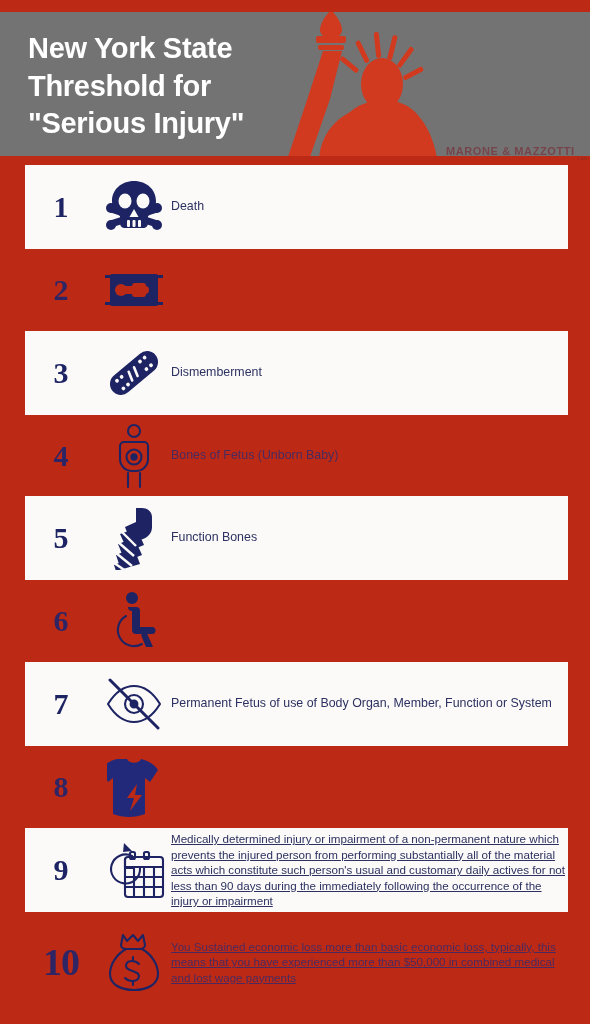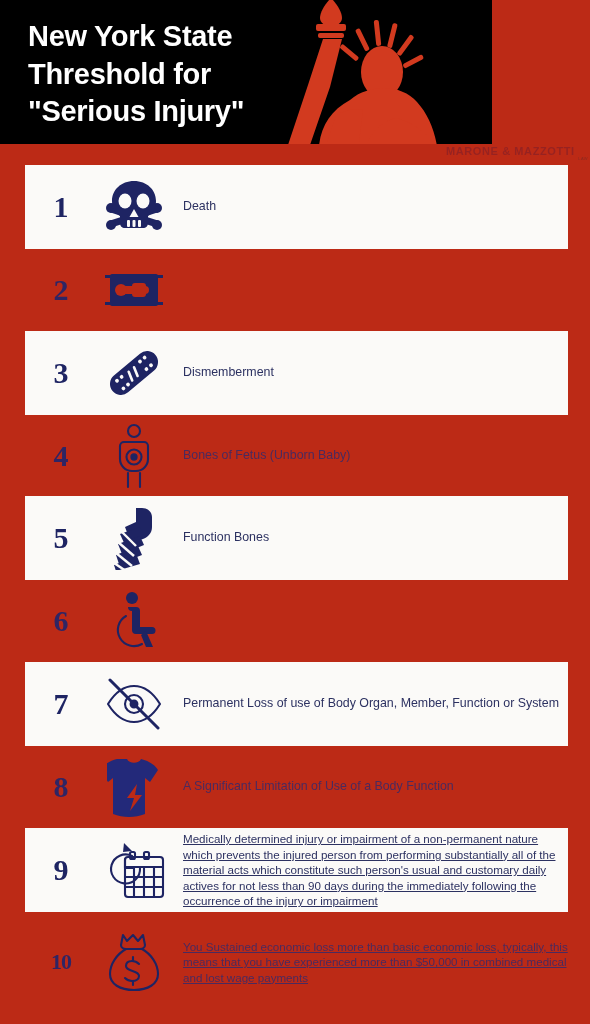--- a/index.html
+++ b/index.html
@@ -6,22 +6,22 @@
   html,body { width:590px; height:1024px; }
   body {
     background:#bc2a16;
     font-family:"Liberation Sans", sans-serif;
     position:relative;
     overflow:hidden;
   }
 
   
   #header {
-    position:absolute; left:0; top:0; width:492px; height:144px;
-    background:#000000;
+    position:absolute; left:0; top:12px; width:590px; height:144px;
+    background:#737373;
     overflow:hidden;
   }
   #header-title {
     position:absolute; left:28px; top:18px; width:300px;
     color:#ffffff;
     font-size:29px;
     font-weight:bold;
     line-height:1.30;
     letter-spacing:-0.3px;
     white-space:pre-line;
@@ -66,36 +66,35 @@
     width:72px;
     flex:0 0 72px;
     text-align:center;
     font-family:"Liberation Serif", serif;
     font-size:30px;
     font-weight:bold;
     color:#1e2463;
     line-height:1;
   }
   .row.plain .row-num { color:#24256b; opacity:.92; }
-  .row-num.wide { font-size:22px; letter-spacing:-1px; }
+  .row-num.wide { font-size:38px; letter-spacing:-1px; }
 
   .row-icon {
     width:74px;
     flex:0 0 74px;
     height:64px;
     display:flex; align-items:center; justify-content:center;
   }
   .row-icon svg { display:block; }
 
   .row-text {
     flex:1 1 auto;
     color:#2c3161;
     font-size:12.4px;
     line-height:1.28;
-    margin-left:12px;
   }
   .row.card .row-text { color:#2c3161; }
   .row.plain .row-text { color:#2e2a70; opacity:.80; }
   .row.dense .row-text { font-size:11.6px; line-height:1.33;text-decoration:underline; }
   .row.dense { height:84px; }
 
   .ico-navy { fill:#1e2463; }
   .ico-stroke { fill:none; stroke:#1e2463; stroke-width:2.1; stroke-linecap:round; stroke-linejoin:round; }
 </style>
 </head>
@@ -274,34 +273,33 @@
     <div class="row-icon">
       <svg width="62" height="52" viewBox="0 0 62 52">
         <g class="ico-stroke">
           <path d="M5 26 C13 13 22 8 31 8 C40 8 49 13 57 26 C49 39 40 44 31 44 C22 44 13 39 5 26 z"></path>
           <circle cx="31" cy="26" r="9"></circle>
           <circle cx="31" cy="26" r="3.4" fill="#1e2463"></circle>
           <path d="M7 2 L55 50" stroke-width="3"></path>
         </g>
       </svg>
     </div>
-    <div class="row-text">Permanent Loss of use of Body Organ, Member, Function or System</div>
+    <div class="row-text">Permanent Fetus of use of Body Organ, Member, Function or System</div>
   </div>
 
   <div class="row plain" style="top:585px">
     <div class="row-num">8</div>
     <div class="row-icon">
       <svg width="54" height="62" viewBox="0 0 54 62">
         <g fill="#23297a">
           <path d="M20 3 c2 5 12 5 14 0 c8 2 14 6 17 11 l-8 12 l-5 -4 l0 36 c-10 4 -22 4 -32 0 l0 -36 l-5 4 l-8 -12 c3 -5 9 -9 17 -11 z"></path>
         </g>
         <path d="M30 28 l-10 14 h7 l-4 13 l12 -16 h-7 z" fill="#bc2a16"></path>
       </svg>
     </div>
-    <div class="row-text">A Significant Limitation of Use of a Body Function</div>
   </div>
 
   <div class="row card dense" style="top:668px">
     <div class="row-num">9</div>
     <div class="row-icon">
       <svg width="64" height="62" viewBox="0 0 64 62">
         <g class="ico-stroke">
           <path d="M30 17 A14.5 14.5 0 1 0 38 29"></path>
           <path d="M22 4 l-1 9 l9 -1 z" fill="#1e2463" stroke="none"></path>
           <path d="M23 20 v9 h8"></path>

